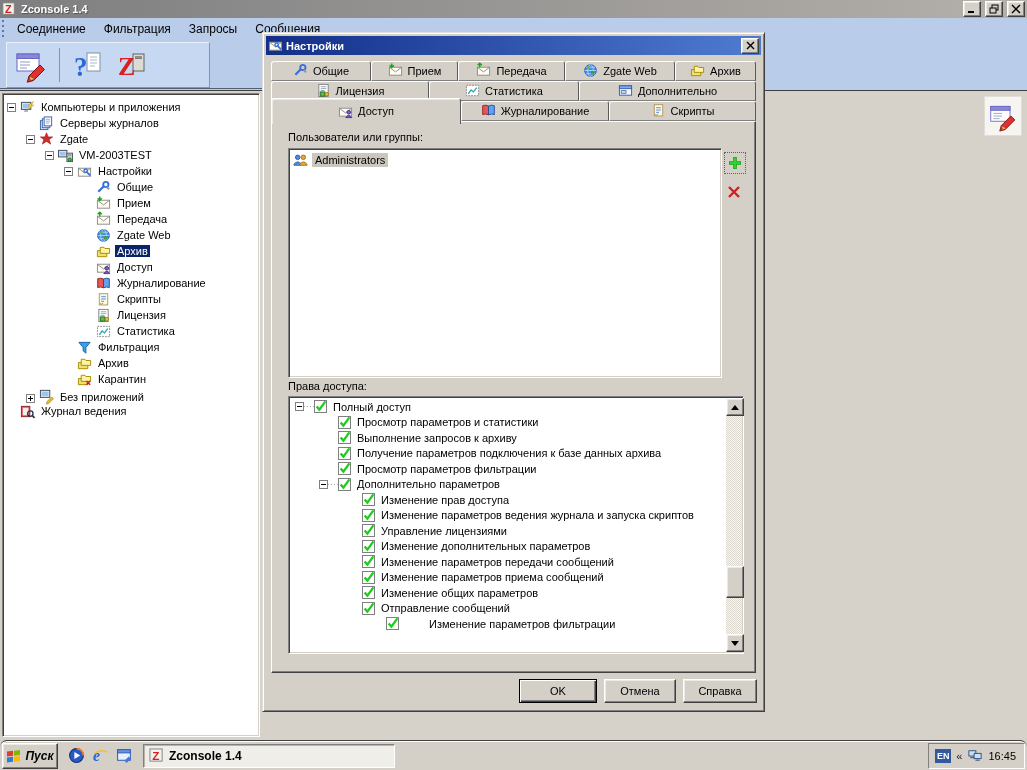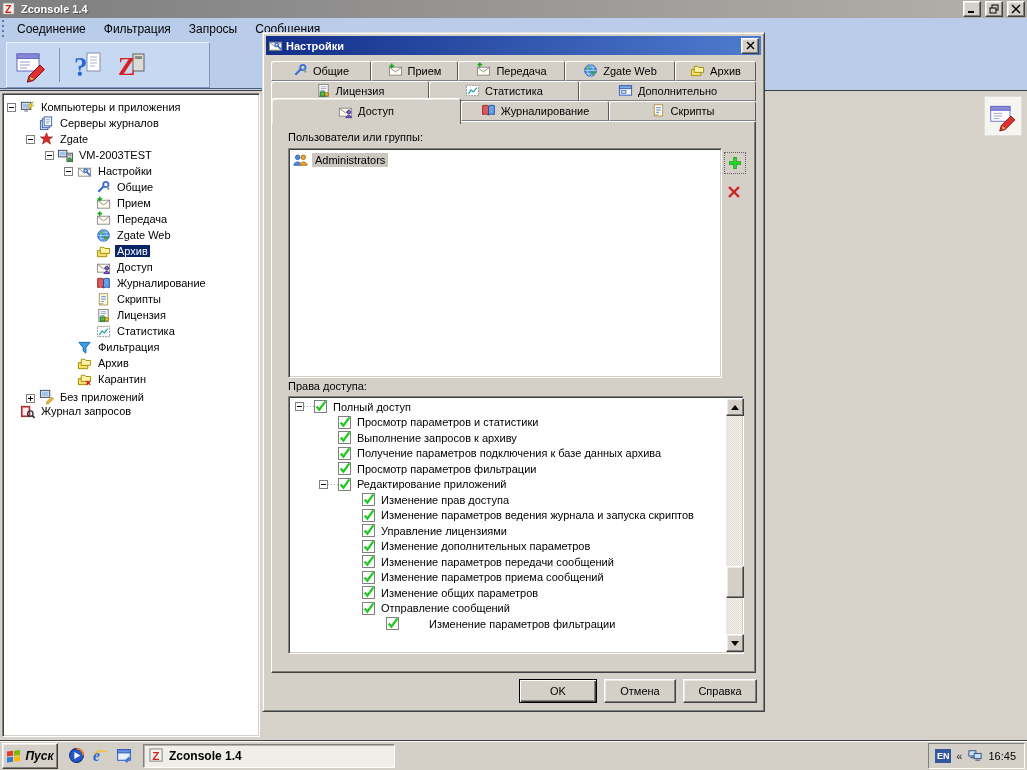--- a/index.html
+++ b/index.html
@@ -112,21 +112,21 @@
   .rt-row .cb{width:13px;height:13px;flex:0 0 13px;margin-right:6px;}
   .rt-row .lbl{font-size:11px;}
 
   .dlg-btn{position:absolute;top:646px;height:22px;display:flex;align-items:center;justify-content:center;
     font-size:11px;}
   .dlg-btn.default{border:1px solid #000;box-shadow:inset 1px 1px 0 #fff, inset -1px -1px 0 #404040, inset -2px -2px 0 #808080;}
   #btn-ok{left:256px;width:76px;} #btn-cancel{left:341px;width:70px;} #btn-help{left:420px;width:72px;}
 
   
   #taskbar{position:absolute;left:0;bottom:0;width:100%;height:30px;background:#D4D0C8;
-    border-top:1px solid #404040;box-shadow:inset 0 1px 0 #fff;display:flex;align-items:center;padding:0 2px;box-sizing:border-box;}
+    border-top:1px solid #404040;box-shadow:inset 0 1px 0 #fff;display:flex;align-items:center;padding:0 2px;box-sizing:border-box;border-radius:7px;}
   #startbtn{width:54px;height:24px;display:flex;align-items:center;justify-content:center;gap:3px;
     font-weight:bold;font-size:12px;font-style:italic;}
   #startbtn .ic{width:16px;height:16px;}
   .ql{display:flex;align-items:center;gap:7px;margin:0 10px;}
   .ql .ic{width:17px;height:17px;}
   #taskbtn{width:252px;height:24px;background:#EFEEE9;border:1px solid;border-color:#808080 #fff #fff #808080;
     box-shadow:inset 1px 1px 0 #B8B4AC;display:flex;align-items:center;gap:5px;padding:0 5px;
     font-weight:bold;font-size:12px;box-sizing:border-box;}
   #taskbtn .ic{width:15px;height:15px;}
   #tray{margin-left:auto;height:24px;border:1px solid;border-color:#808080 #fff #fff #808080;
@@ -429,21 +429,21 @@
         <div class="trow" style="padding-left: 4px;">
           <span class="spacer"></span>
           <span class="ic">
             <svg viewBox="0 0 16 16">
               <rect x="1.5" y="2.5" width="9" height="11" fill="#E05858" stroke="#902020"></rect>
               <rect x="3" y="4" width="6" height="8" fill="#F8ECEC"></rect>
               <circle cx="11" cy="10.2" r="2.9" fill="none" stroke="#283048" stroke-width="1.4"></circle>
               <path d="M13.2 12.4 L15.5 14.7" stroke="#283048" stroke-width="1.8"></path>
             </svg>
           </span>
-          <span class="lbl ">Журнал запросов</span>
+          <span class="lbl ">Журнал ведения</span>
         </div>
       </div>
   </div>
   <div id="sidebtn">
     <span class="ic" style="width:28px;height:28px">
         <svg viewBox="0 0 32 32">
           <rect x="2" y="5" width="22" height="17" fill="#fff" stroke="#6868C8"></rect>
           <rect x="2" y="5" width="22" height="4.5" fill="#8888D8" stroke="#6868C8"></rect>
           <path d="M5 13 h10 M5 16 h10 M5 19 h7" stroke="#9898C8"></path>
           <path d="M14 27 l11 -11 4.5 4.5 -11 11 -6.2 1.7 z" fill="#E03030" stroke="#801010"></path>
@@ -668,21 +668,21 @@
           <div class="rt-row" style="padding-left: 24px;">
             <span class="expslot">
               <span class="exp">
                 <i></i>
               </span>
             </span>
             <span class="cb"><svg viewBox="0 0 13 13" style="overflow:visible">
                 <rect x="0.5" y="0.5" width="12" height="12" fill="#fff" stroke="#808080"></rect>
                 <path d="M2.6 6.4 L5.4 9.6 L11.4 1.4" fill="none" stroke="#1ECC1E" stroke-width="2.3"></path>
               </svg></span>
-            <span class="lbl">Редактирование приложений</span>
+            <span class="lbl">Дополнительно параметров</span>
           </div>
           <div class="rt-row" style="padding-left: 48px;">
             <span class="expslot"></span>
             <span class="cb"><svg viewBox="0 0 13 13" style="overflow:visible">
                 <rect x="0.5" y="0.5" width="12" height="12" fill="#fff" stroke="#808080"></rect>
                 <path d="M2.6 6.4 L5.4 9.6 L11.4 1.4" fill="none" stroke="#1ECC1E" stroke-width="2.3"></path>
               </svg></span>
             <span class="lbl">Изменение прав доступа</span>
           </div>
           <div class="rt-row" style="padding-left: 48px;">

